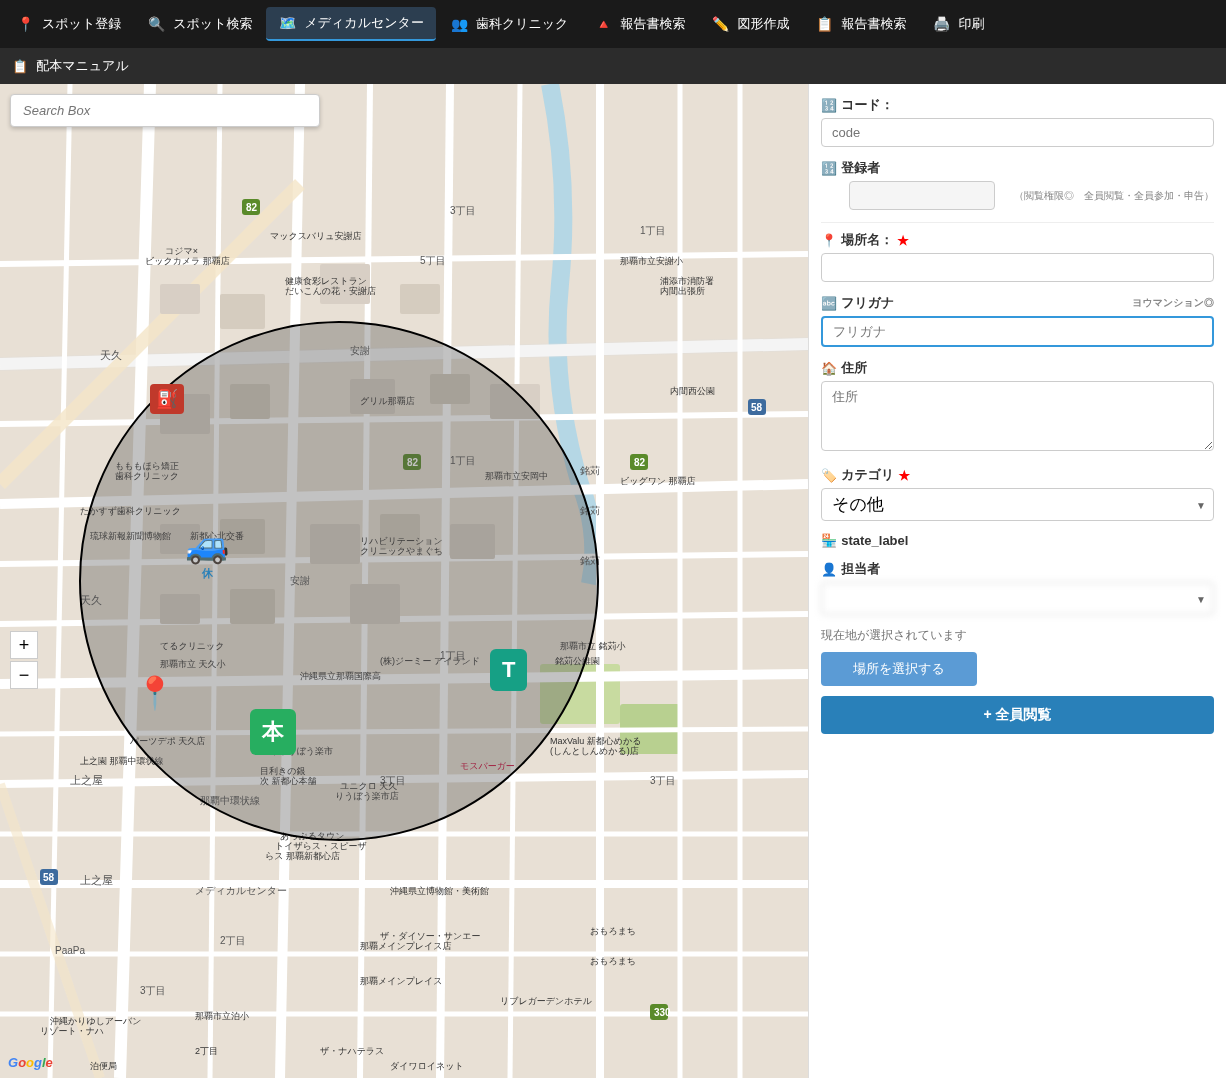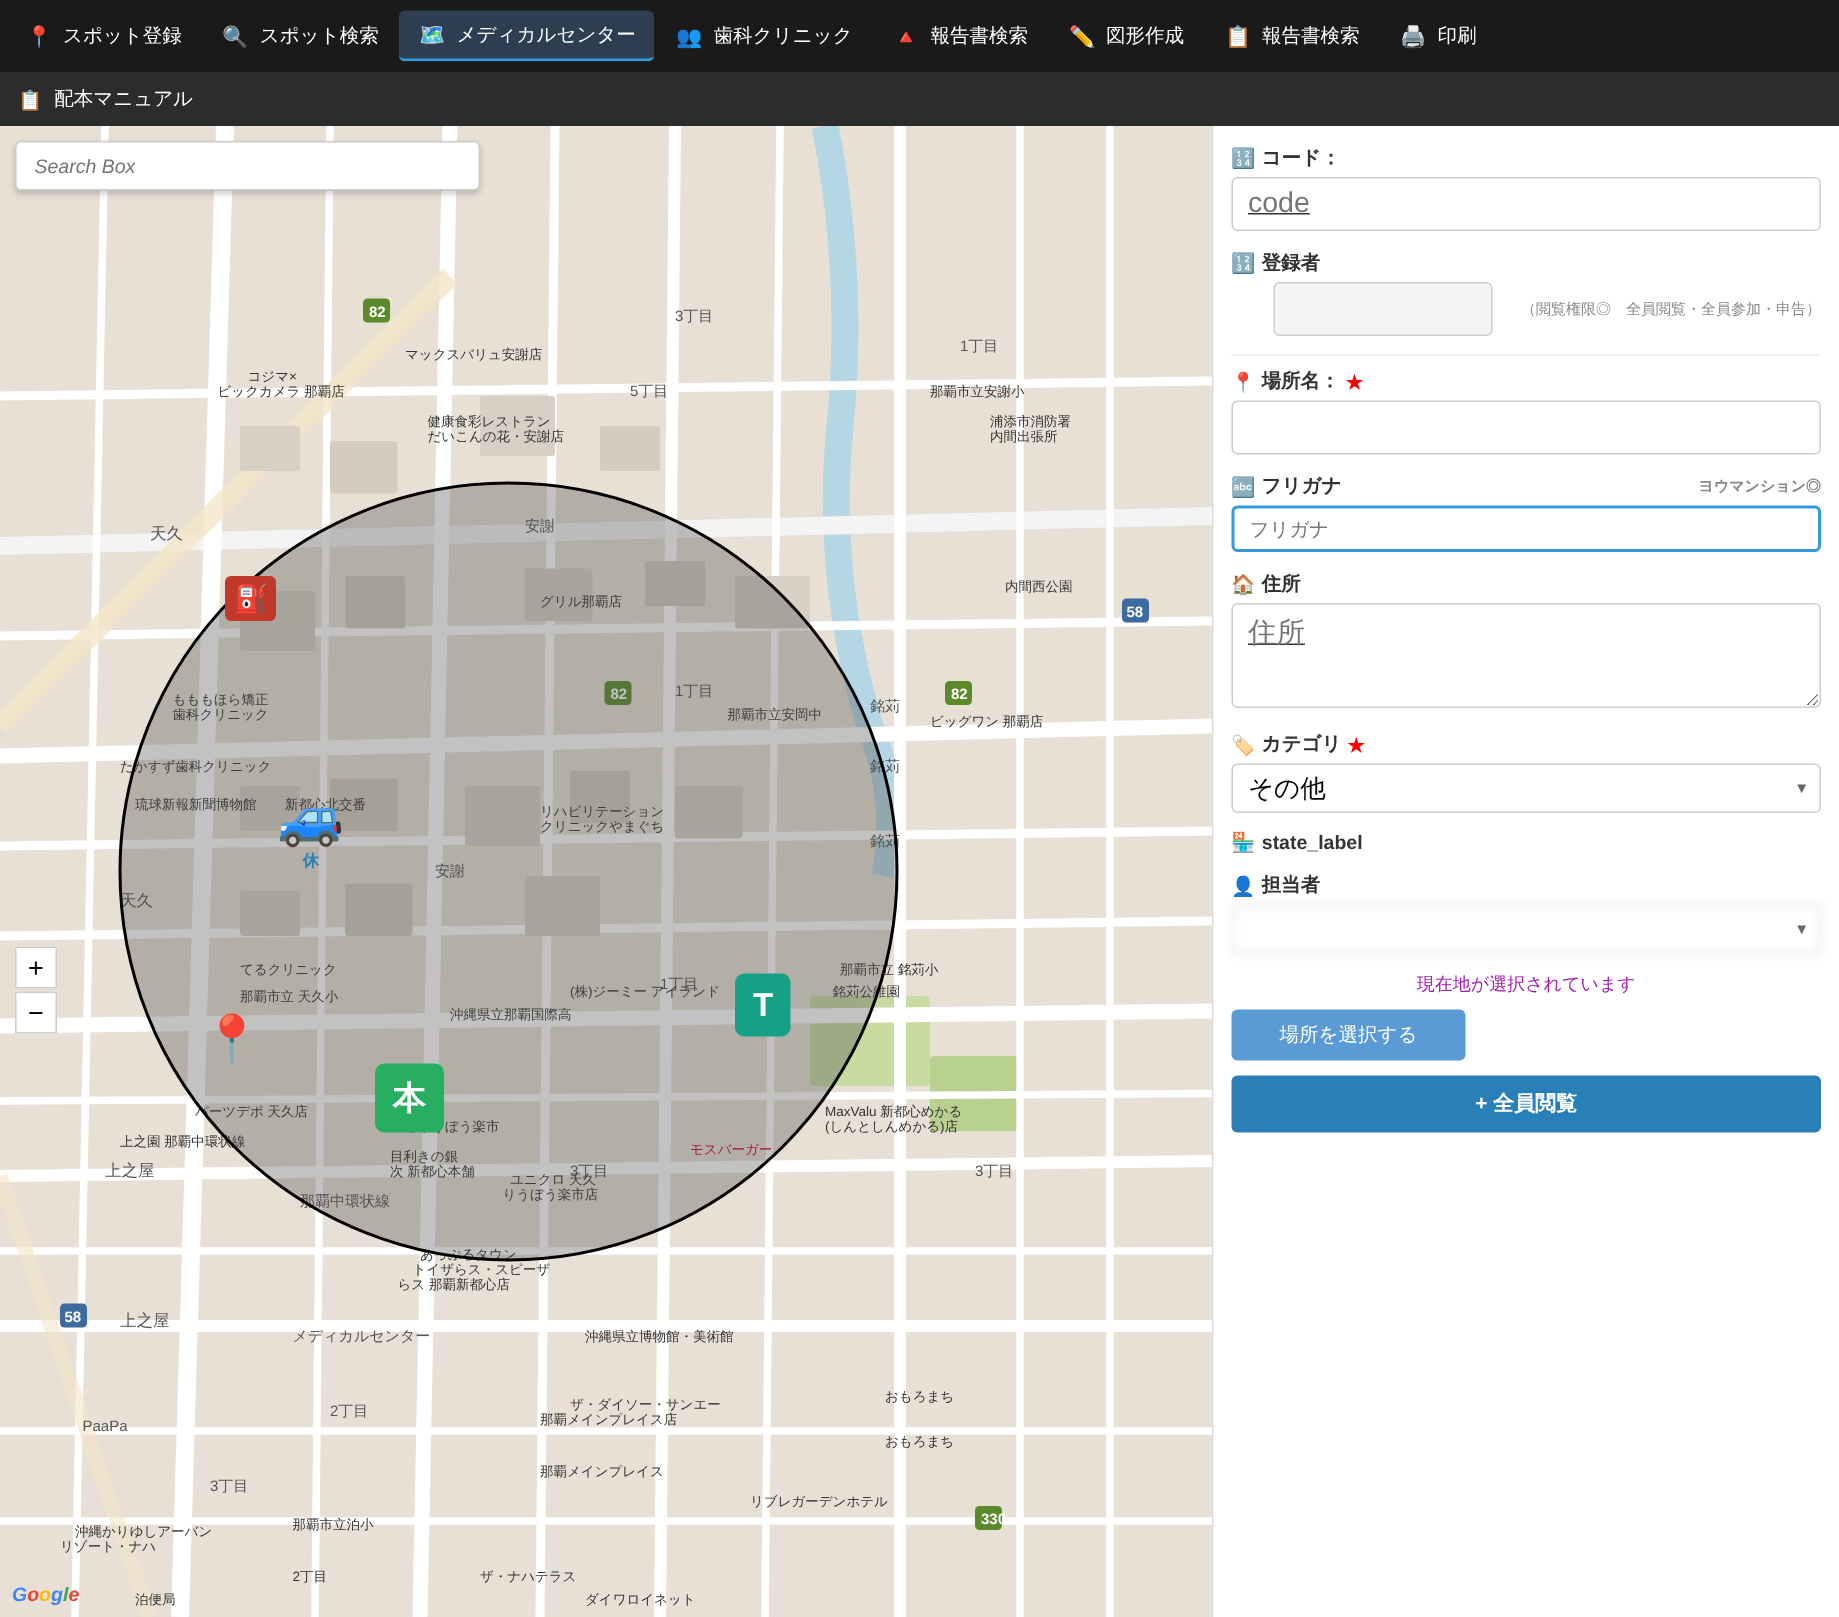--- a/index.html
+++ b/index.html
@@ -74,24 +74,23 @@
       margin-bottom: 4px;
       color: #333;
     }
     .field-label .required { color: red; }
 
     .field-input {
       width: 100%;
       padding: 6px 10px;
       border: 1px solid #ccc;
       border-radius: 4px;
-      font-size: 19px;
+      font-size: 13px;
       background: #fff;
       color: #333;
-      text-decoration: underline;
     }
     .field-input.readonly { background: #f5f5f5; color: #666; }
 
     .field-input-blue {
       width: 100%;
       padding: 6px 10px;
       border: 2px solid #3498db;
       border-radius: 4px;
       font-size: 13px;
       background: #fff;
@@ -149,23 +148,22 @@
       right: 8px;
       top: 50%;
       transform: translateY(-50%);
       font-size: 10px;
       color: #666;
       pointer-events: none;
     }
 
     .location-notice {
       font-size: 12px;
-      color: #a21caf;
+      color: #737373;
       margin-bottom: 8px;
-      text-align: center;
     }
 
     .btn-select-location {
       background: #5b9bd5;
       color: #fff;
       border: none;
       padding: 8px 32px;
       border-radius: 4px;
       font-size: 13px;
       cursor: pointer;

